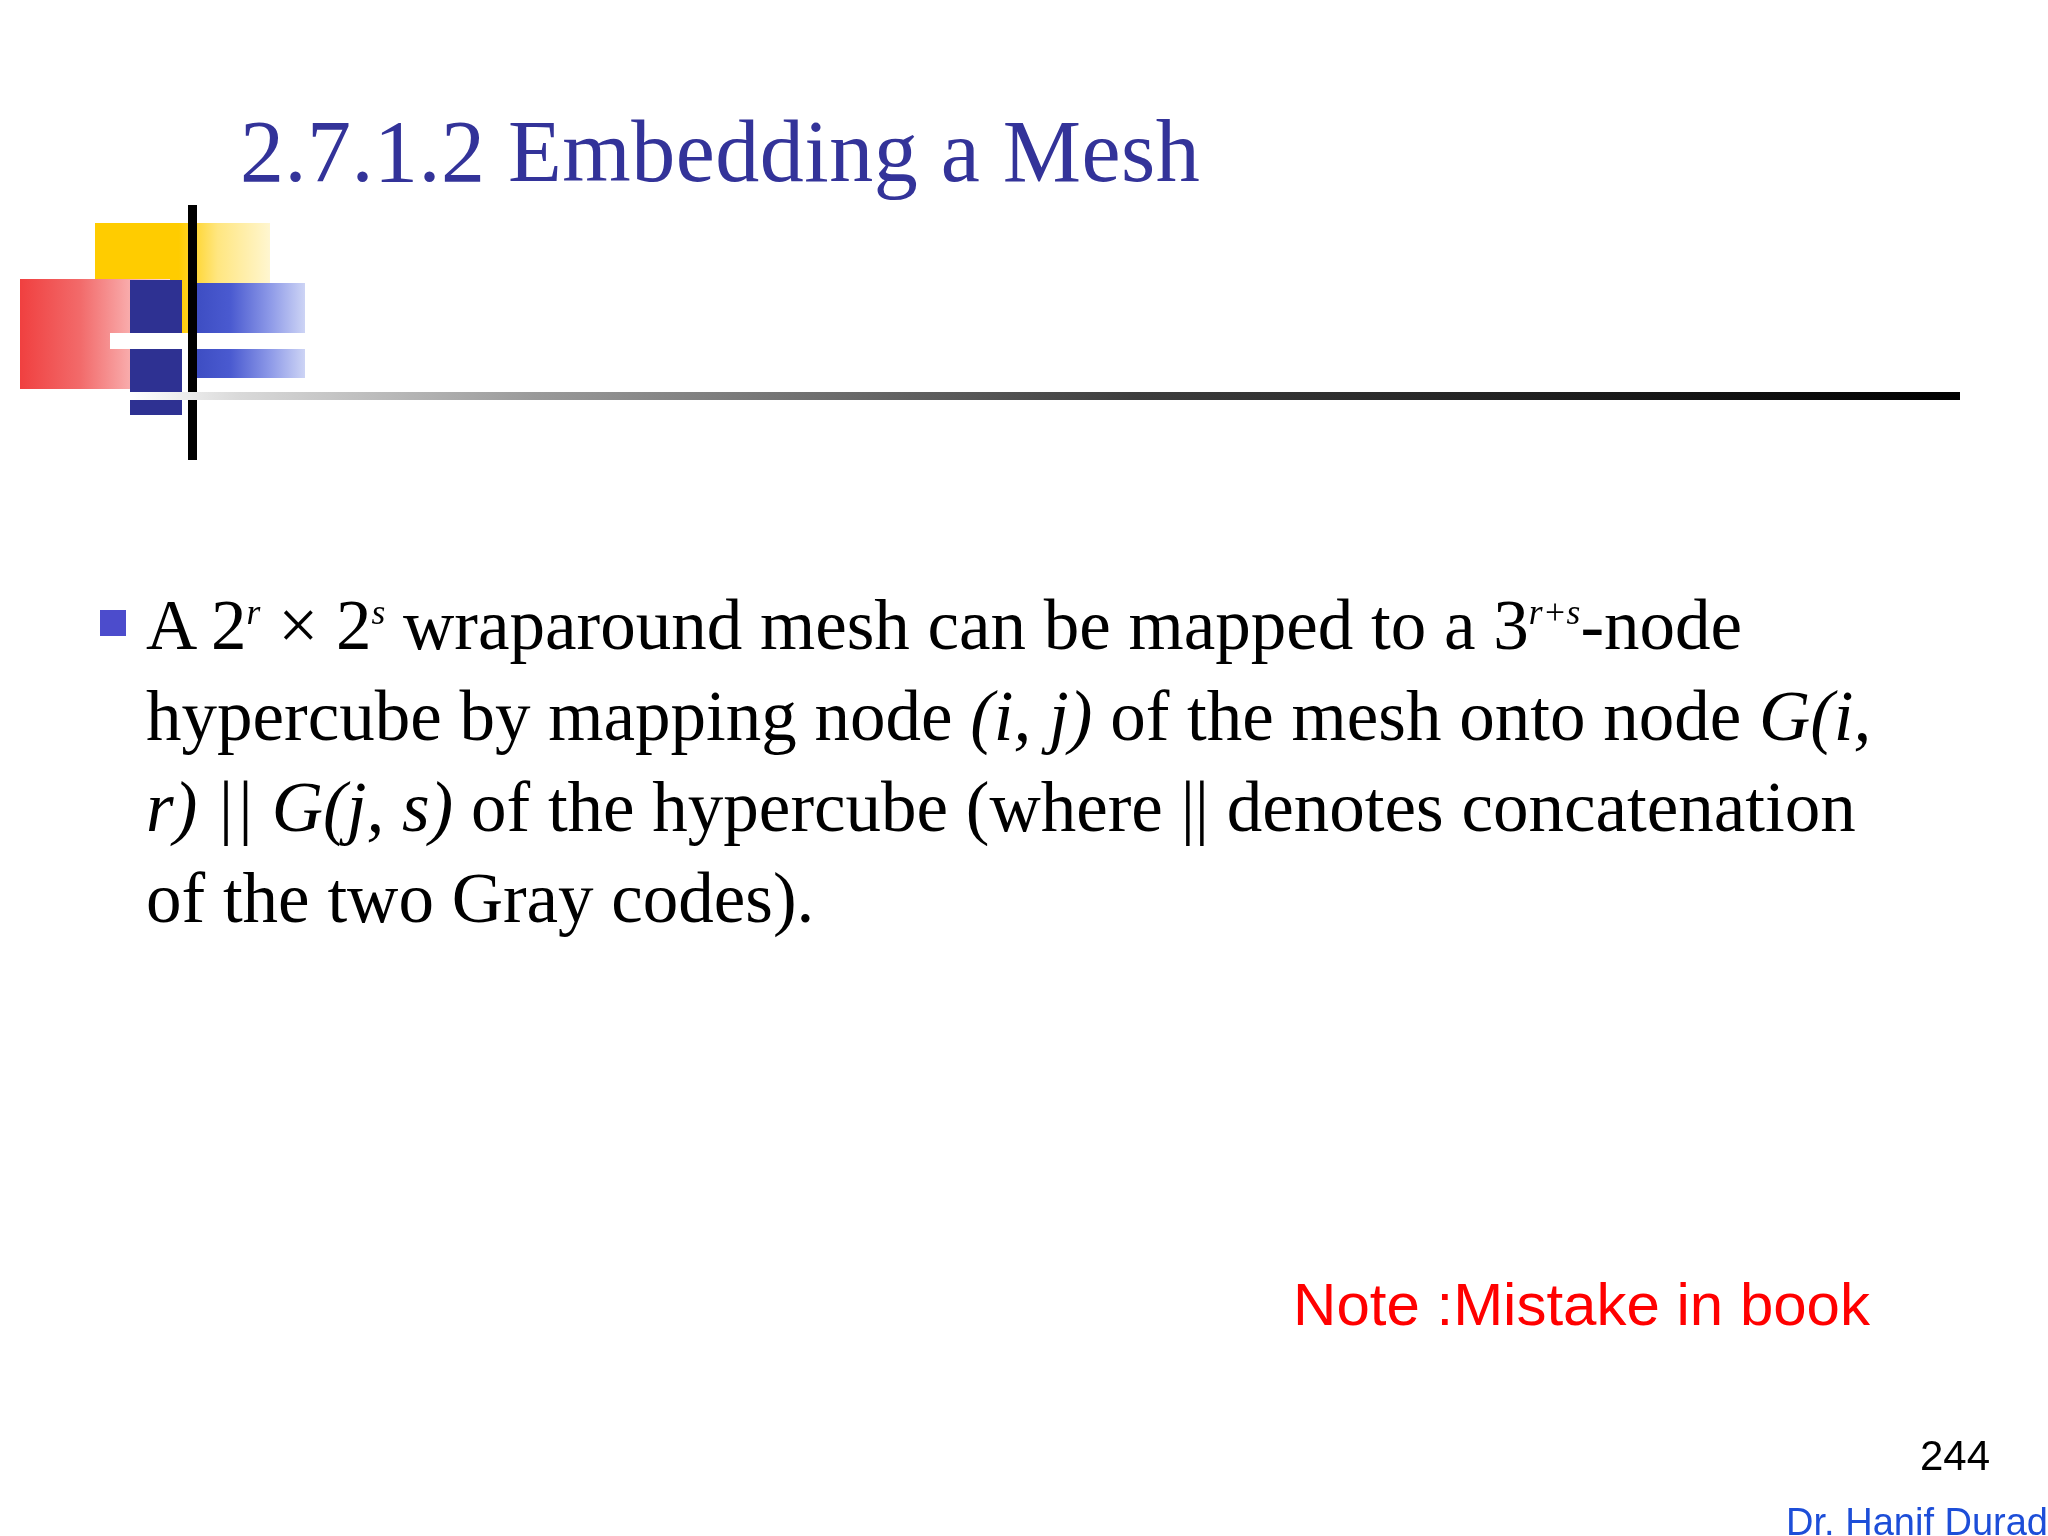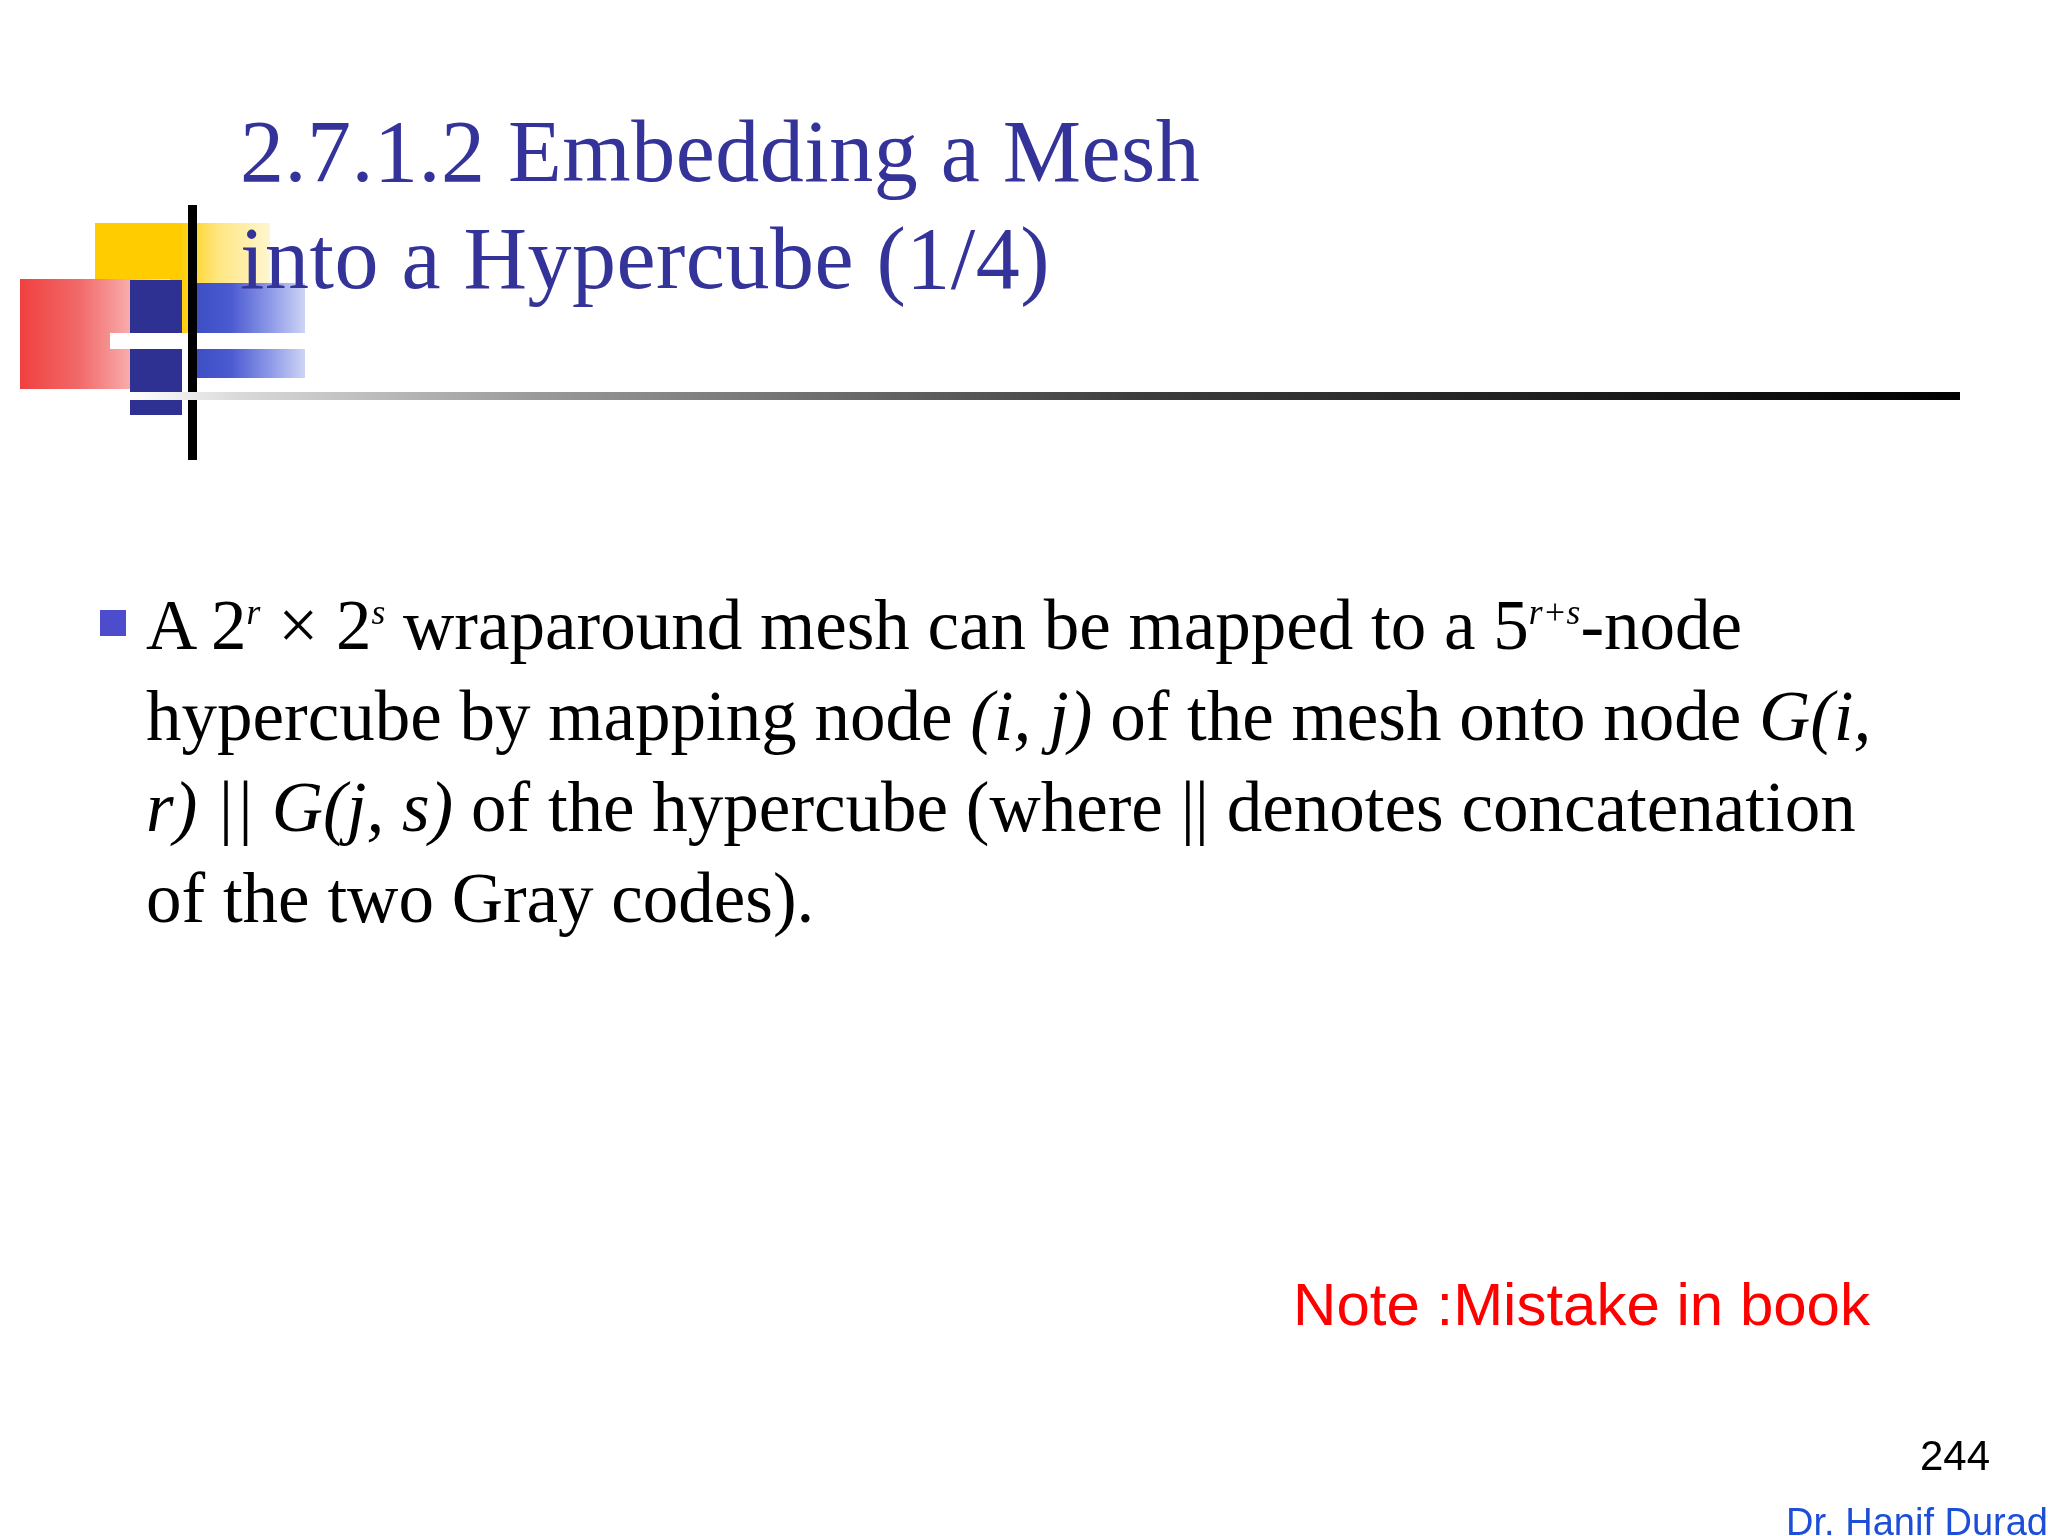--- a/index.html
+++ b/index.html
@@ -174,32 +174,31 @@
   <div class="logo-yellow"></div>
   <div class="logo-red"></div>
   <div class="logo-blue-right"></div>
   <div class="logo-blue-left"></div>
   <div class="logo-white-bar"></div>
   <div class="logo-vline"></div>
 </div>
 
 <div class="title">
   <div>2.7.1.2 Embedding a Mesh</div>
-  <div>into a Hypercube (1/4)</div>
 </div>
 
 <div class="title-rule"></div>
 
 <div class="body-block">
   <div class="bullet-row">
     <div class="bullet-marker">
       <span class="bullet-square"></span>
     </div>
     <div class="bullet-text">
-      <span>A 2</span><sup>r</sup><span> × 2</span><sup>s</sup><span> wraparound mesh can be mapped to a 5</span><sup>r+s</sup><span>-node hypercube by mapping node </span><span class="ital">(i, j)</span><span> of the mesh onto node </span><span class="ital">G(i, r) || G(j, s)</span><span> of the hypercube (where || denotes concatenation of the two Gray codes).</span>
+      <span>A 2</span><sup>r</sup><span> × 2</span><sup>s</sup><span> wraparound mesh can be mapped to a 3</span><sup>r+s</sup><span>-node hypercube by mapping node </span><span class="ital">(i, j)</span><span> of the mesh onto node </span><span class="ital">G(i, r) || G(j, s)</span><span> of the hypercube (where || denotes concatenation of the two Gray codes).</span>
     </div>
   </div>
 </div>
 
 <div class="note">Note :Mistake in book</div>
 
 <div class="footer-author">Dr. Hanif Durad</div>
 <div class="footer-page">244</div>
 
 </body></html>

